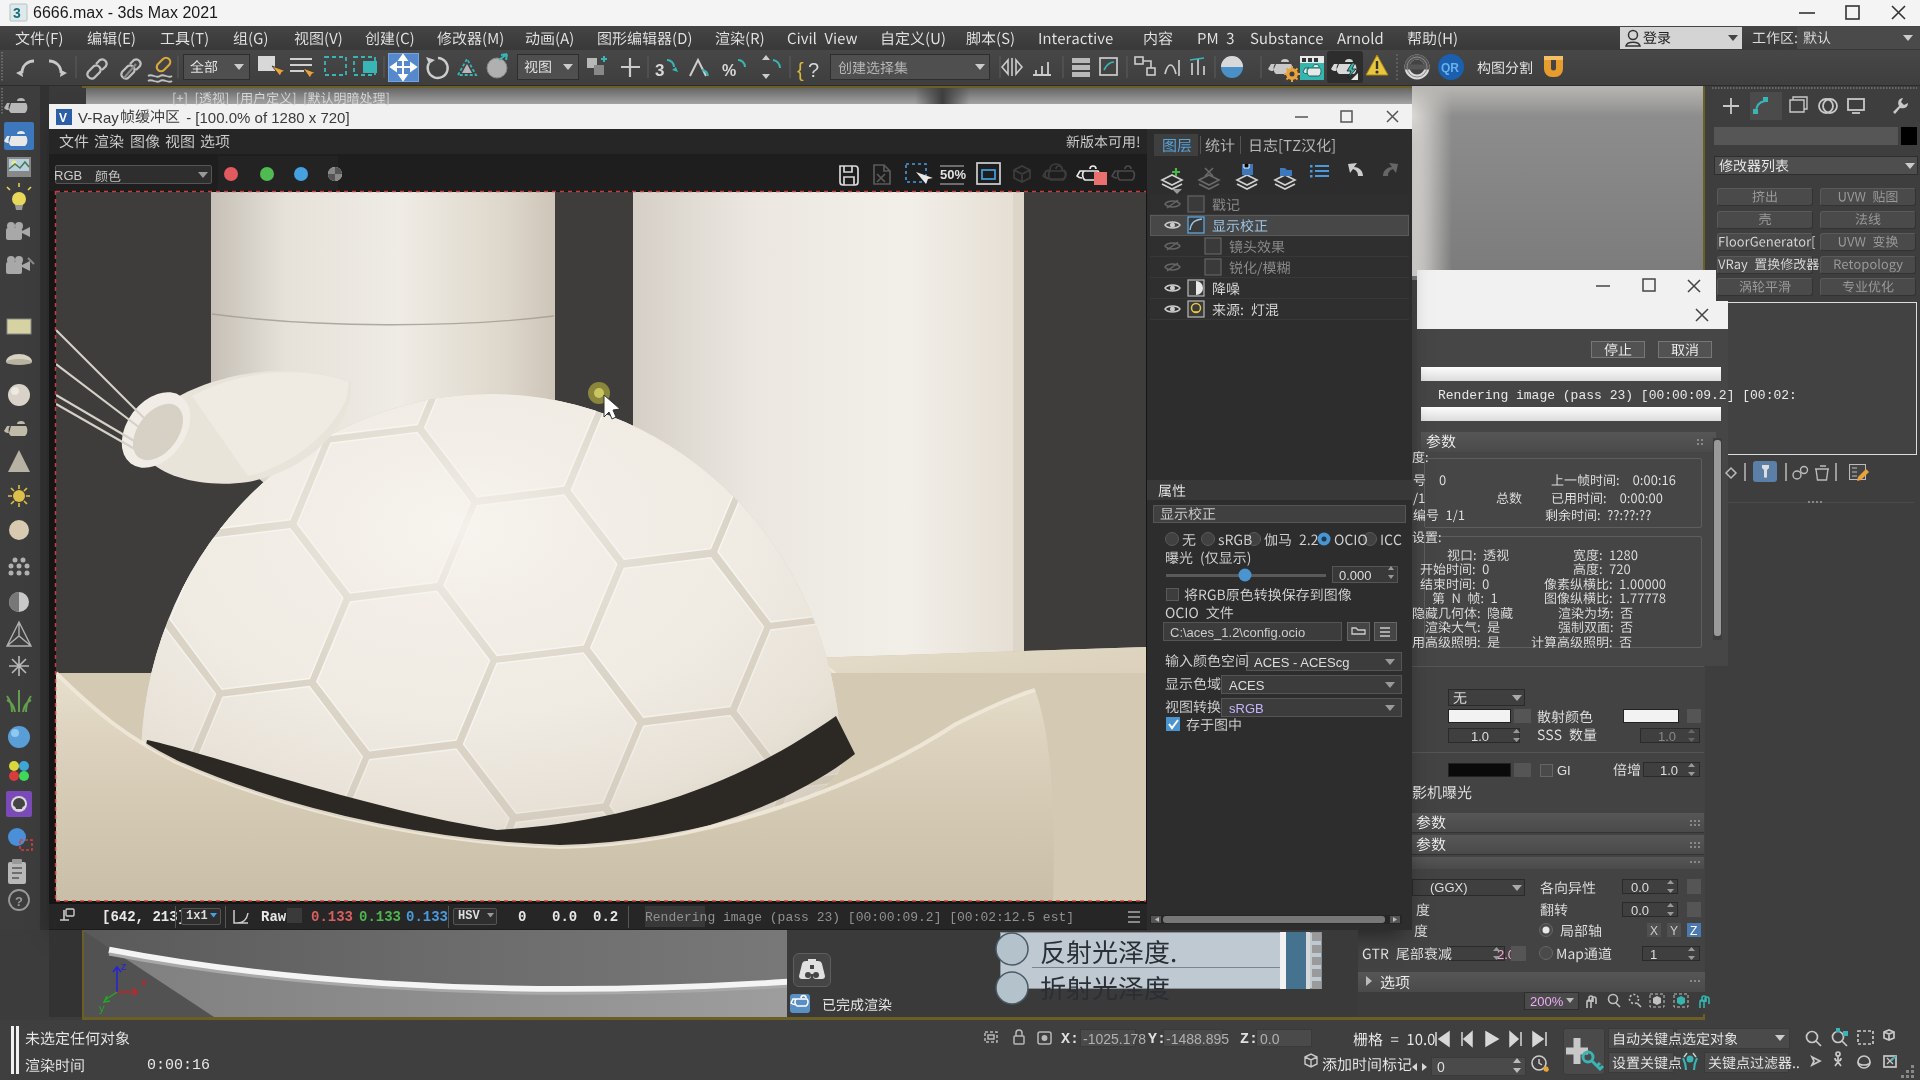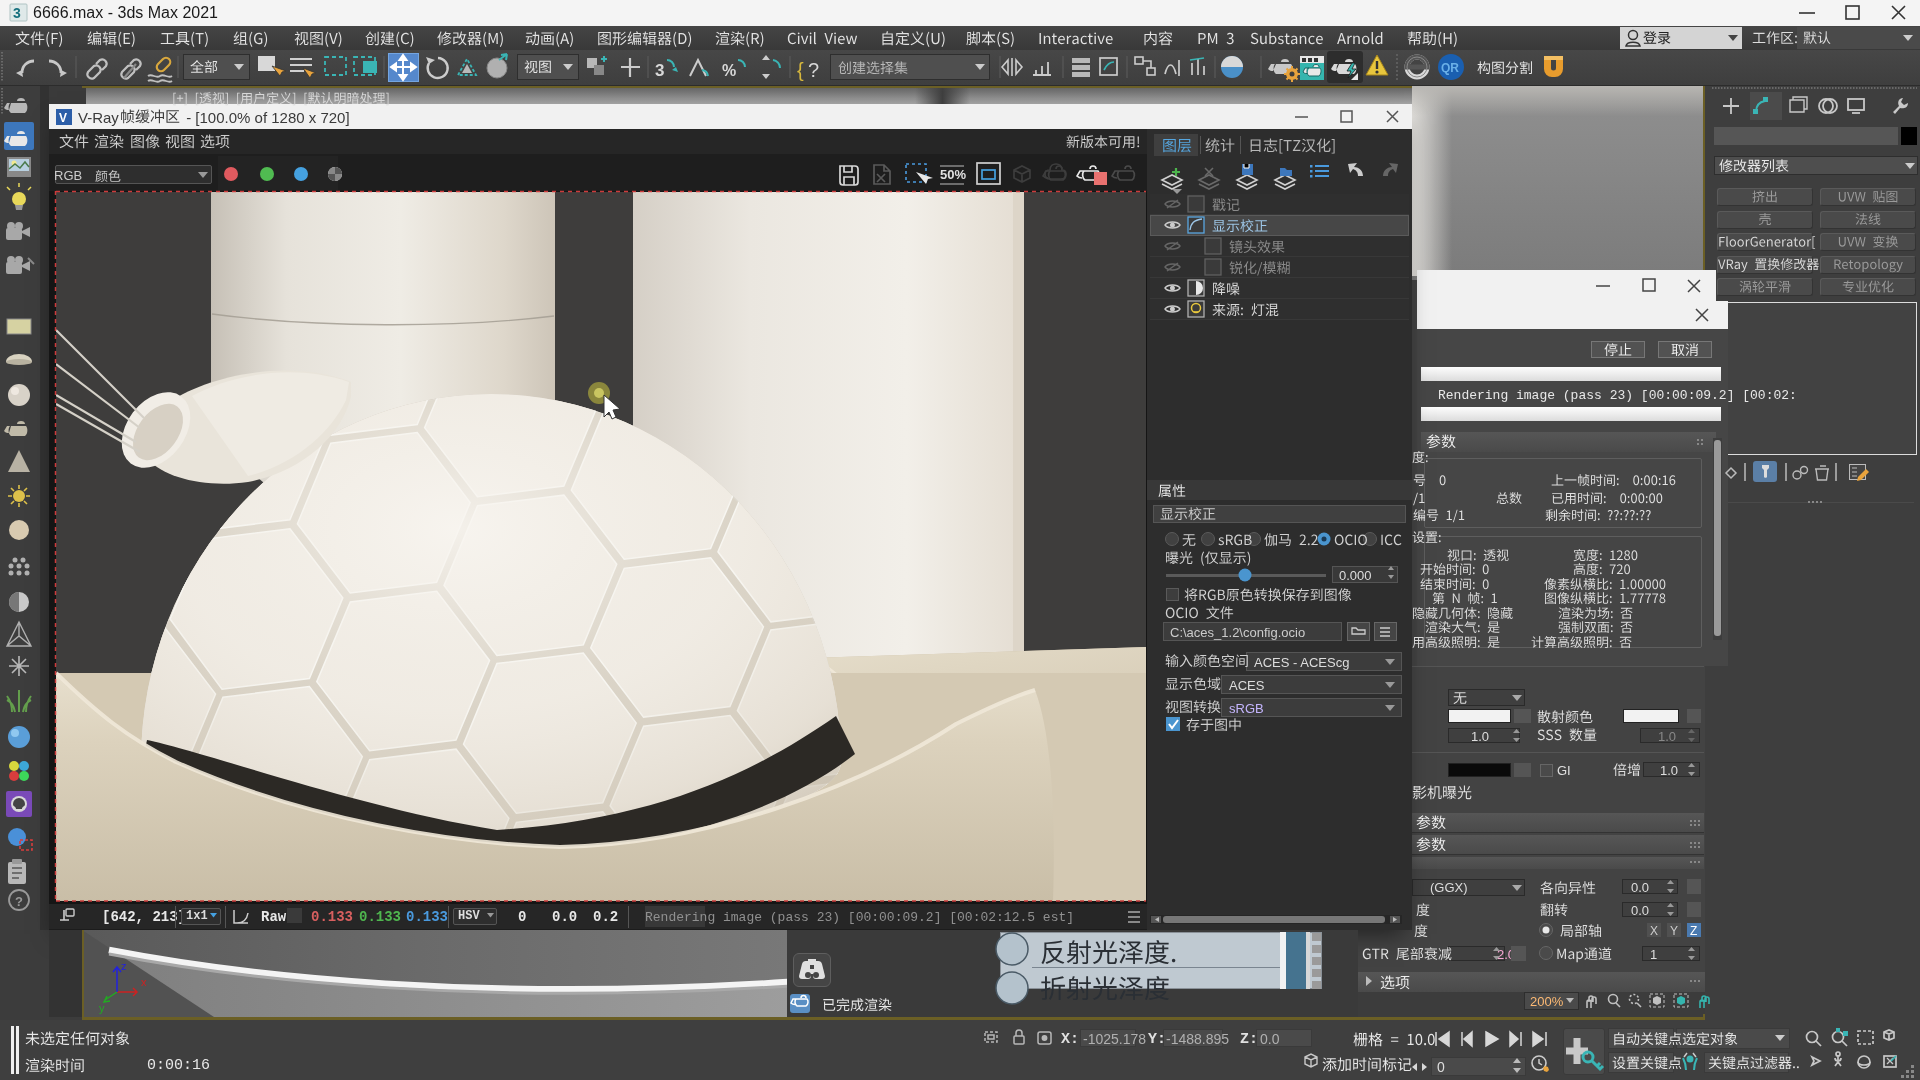--- a/index.html
+++ b/index.html
@@ -73,21 +73,21 @@
 <div style="position:absolute;left:1687px;top:923px;width:14px;height:14px;background:#4a7ab0;"></div>
 <div style="position:absolute;left:1690px;top:924px;font:normal 12px/14px 'Liberation Sans',sans-serif;color:#fff;white-space:pre;">Z</div>
 <div style="position:absolute;left:1448px;top:946px;width:57px;height:15px;background:#3f3f3f;border:1px solid #2a2a2a;"></div>
 <div style="position:absolute;left:1497px;top:947px;font:normal 13px/15px 'Liberation Sans',sans-serif;color:#f9a8d4;white-space:pre;">2.0</div>
 <div style="position:absolute;left:1511px;top:946px;width:15px;height:15px;background:#555;"></div>
 <div style="position:absolute;left:1642px;top:946px;width:58px;height:15px;background:#3f3f3f;border:1px solid #2a2a2a;"></div>
 <div style="position:absolute;left:1650px;top:947px;font:normal 13px/15px 'Liberation Sans',sans-serif;color:#ddd;white-space:pre;">1</div>
 <div style="position:absolute;left:1358px;top:972px;width:347px;height:20px;background:linear-gradient(#565656,#4a4a4a);"></div>
 <div style="position:absolute;left:1358px;top:992px;width:347px;height:22px;background:#3c3c3c;"></div>
 <div style="position:absolute;left:1524px;top:992px;width:55px;height:18px;background:#4a4a4a;border:1px solid #2e2e2e;"></div>
-<div style="position:absolute;left:1530px;top:994px;font:normal 13px/15px 'Liberation Sans',sans-serif;color:#fdba74;white-space:pre;">200%</div>
+<div style="position:absolute;left:1530px;top:994px;font:normal 13px/15px 'Liberation Sans',sans-serif;color:#f0abfc;white-space:pre;">200%</div>
 <div style="position:absolute;left:1417px;top:270px;width:299px;height:31px;background:#f1f1f1;"></div>
 <div style="position:absolute;left:1417px;top:301px;width:311px;height:28px;background:#f1f1f1;"></div>
 <div style="position:absolute;left:1417px;top:329px;width:311px;height:337px;background:#464646;"></div>
 <div style="position:absolute;left:1591px;top:341px;width:54px;height:17px;background:#525252;border:1px solid #777;"></div>
 <div style="position:absolute;left:1658px;top:341px;width:54px;height:17px;background:#525252;border:1px solid #777;"></div>
 <div style="position:absolute;left:1421px;top:367px;width:300px;height:14px;background:linear-gradient(#fdfdfd,#dcdcdc);"></div>
 <div style="position:absolute;left:1438px;top:388px;font:normal 13px/15px 'Liberation Mono',sans-serif;color:#e8e8e8;white-space:pre;">Rendering image (pass 23) [00:00:09.2] [00:02:</div>
 <div style="position:absolute;left:1421px;top:407px;width:300px;height:14px;background:linear-gradient(#fdfdfd,#dcdcdc);"></div>
 <div style="position:absolute;left:1421px;top:432px;width:295px;height:20px;background:linear-gradient(#565656,#4a4a4a);"></div>
 <div style="position:absolute;left:1424px;top:458px;width:278px;height:70px;border:1px solid #5e5e5e;border-radius:2px"></div>

